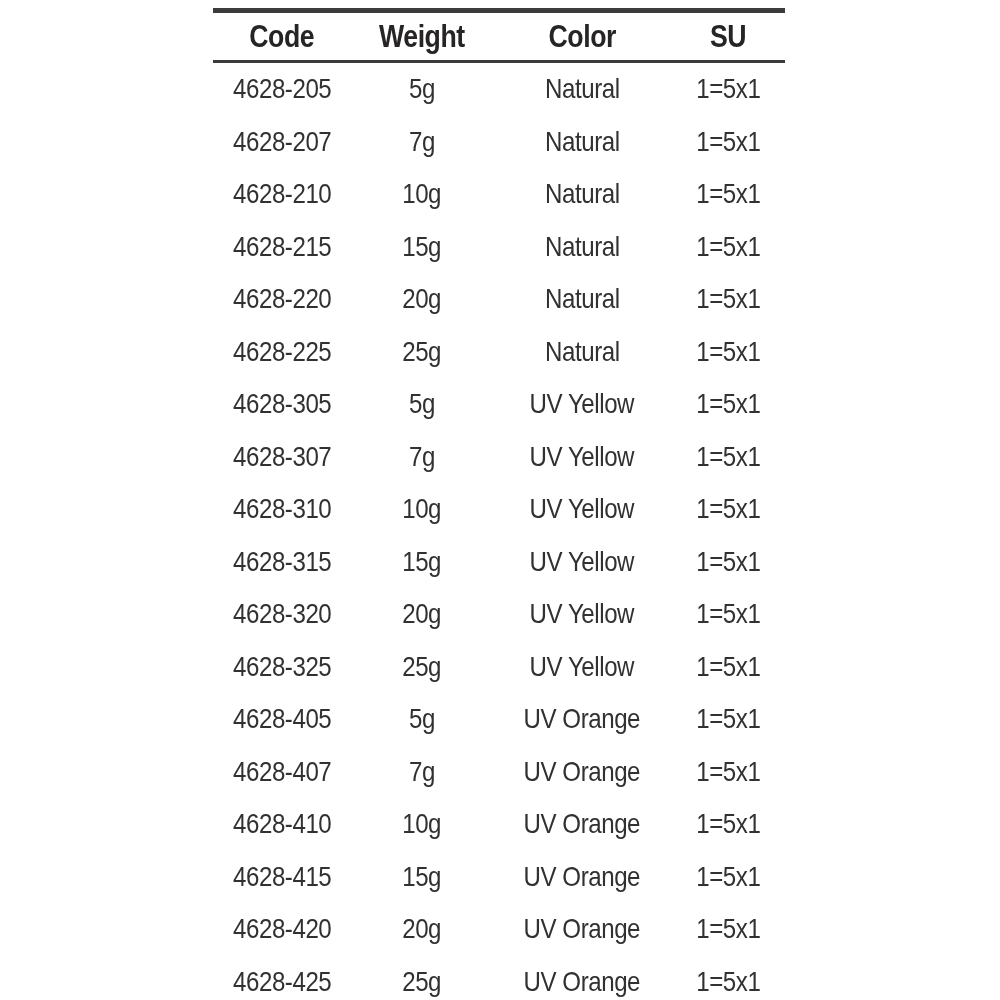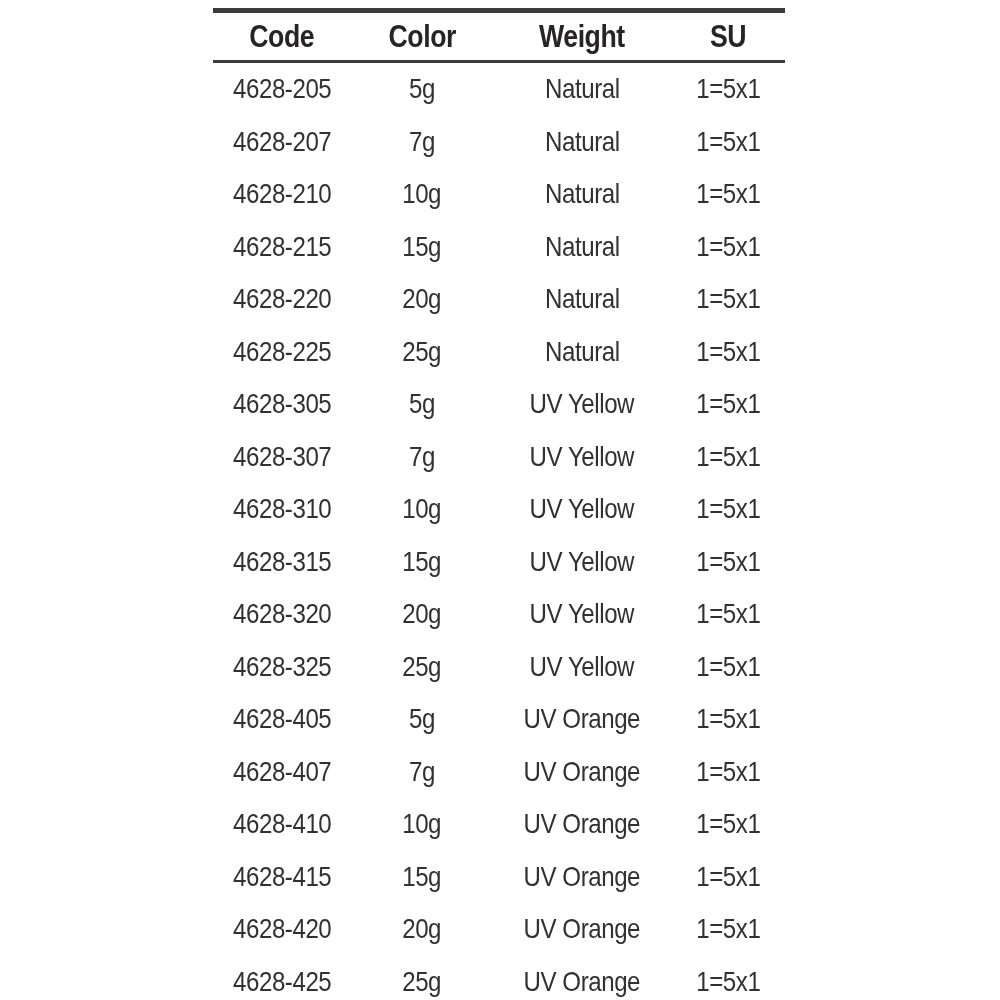--- a/index.html
+++ b/index.html
@@ -62,24 +62,24 @@
 <body>
 
 <div class="page">
   <div class="table-wrap">
 
     <div class="head-row">
       <div class="head-cell">
         <span class="cond">Code</span>
       </div>
       <div class="head-cell">
-        <span class="cond">Color</span>
+        <span class="cond">Weight</span>
       </div>
       <div class="head-cell">
-        <span class="cond">Weight</span>
+        <span class="cond">Color</span>
       </div>
       <div class="head-cell">
         <span class="cond">SU</span>
       </div>
     </div>
 
     <div class="body-rows">
         <div class="row">
           <div class="cell"><span class="cond">4628-205</span></div>
           <div class="cell"><span class="cond">5g</span></div>

